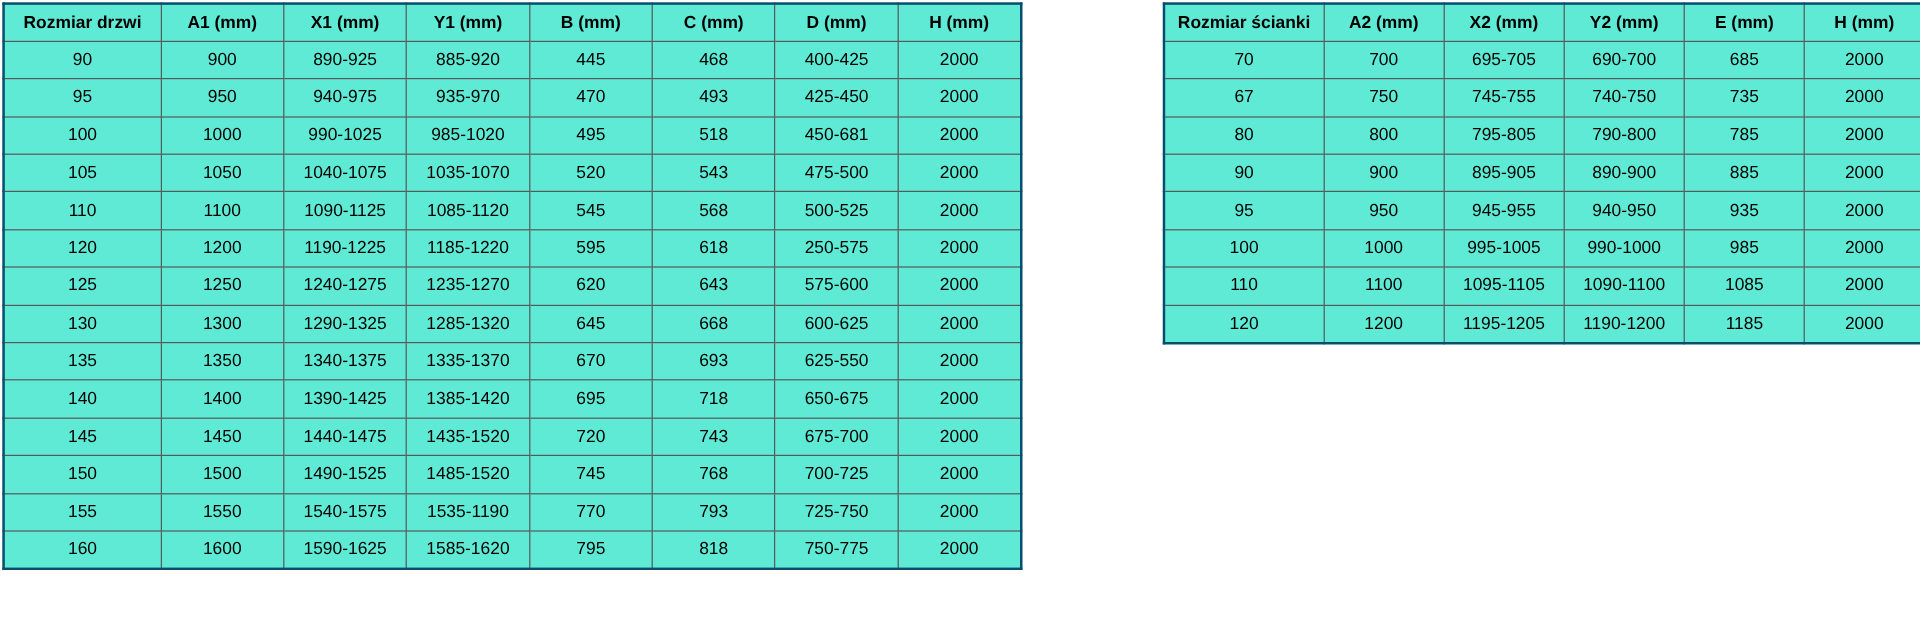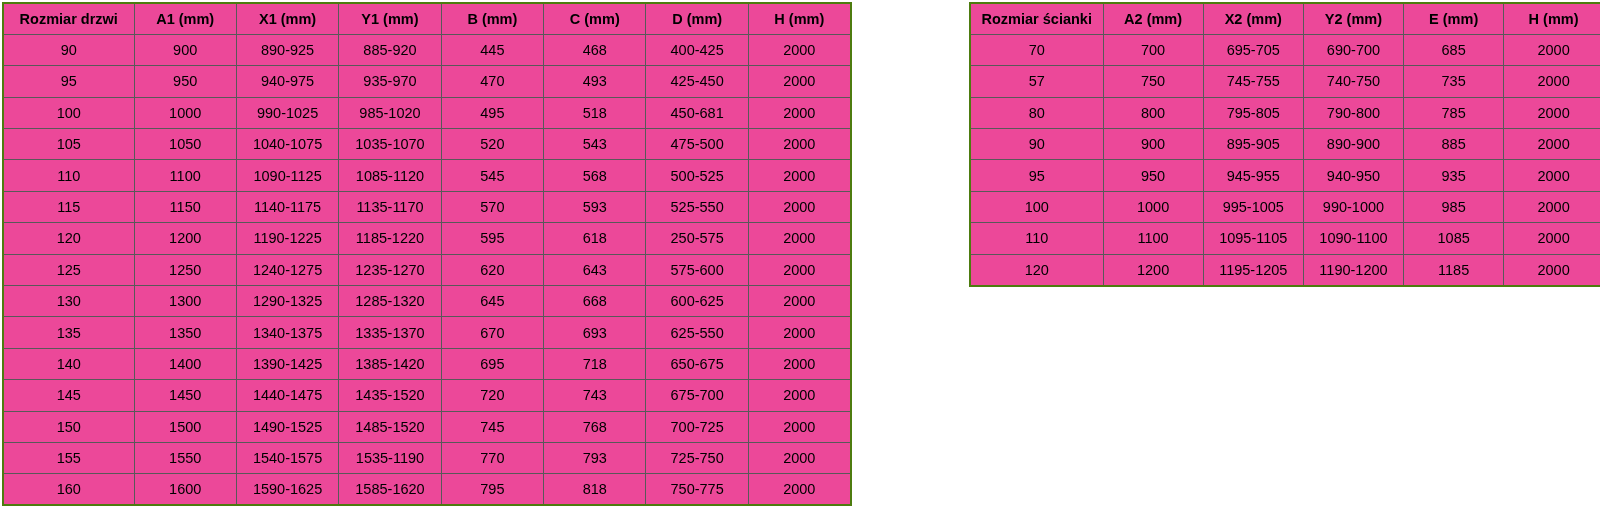--- a/index.html
+++ b/index.html
@@ -12,22 +12,22 @@
     height: 514px;
     position: relative;
     overflow: hidden;
     font-family: "Liberation Sans", sans-serif;
   }
   table.tbl {
     border-collapse: collapse;
     table-layout: fixed;
     position: absolute;
     top: 2px;
-    background: #ec4899;
-    border: 2px solid #4d7c0f;
+    background: #5eead4;
+    border: 2px solid #0c4a6e;
   }
   .tbl th, .tbl td {
     border: 1px solid #595959;
     text-align: center;
     vertical-align: middle;
     padding: 0;
     font-size: 14.5px;
     color: #000000;
     white-space: nowrap;
     overflow: hidden;
@@ -112,30 +112,20 @@
         <td>110</td>
         <td>1100</td>
         <td>1090-1125</td>
         <td>1085-1120</td>
         <td>545</td>
         <td>568</td>
         <td>500-525</td>
         <td>2000</td>
       </tr>
       <tr>
-        <td>115</td>
-        <td>1150</td>
-        <td>1140-1175</td>
-        <td>1135-1170</td>
-        <td>570</td>
-        <td>593</td>
-        <td>525-550</td>
-        <td>2000</td>
-      </tr>
-      <tr>
         <td>120</td>
         <td>1200</td>
         <td>1190-1225</td>
         <td>1185-1220</td>
         <td>595</td>
         <td>618</td>
         <td>250-575</td>
         <td>2000</td>
       </tr>
       <tr>
@@ -243,21 +233,21 @@
     <tbody>
       <tr>
         <td>70</td>
         <td>700</td>
         <td>695-705</td>
         <td>690-700</td>
         <td>685</td>
         <td>2000</td>
       </tr>
       <tr>
-        <td>57</td>
+        <td>67</td>
         <td>750</td>
         <td>745-755</td>
         <td>740-750</td>
         <td>735</td>
         <td>2000</td>
       </tr>
       <tr>
         <td>80</td>
         <td>800</td>
         <td>795-805</td>

